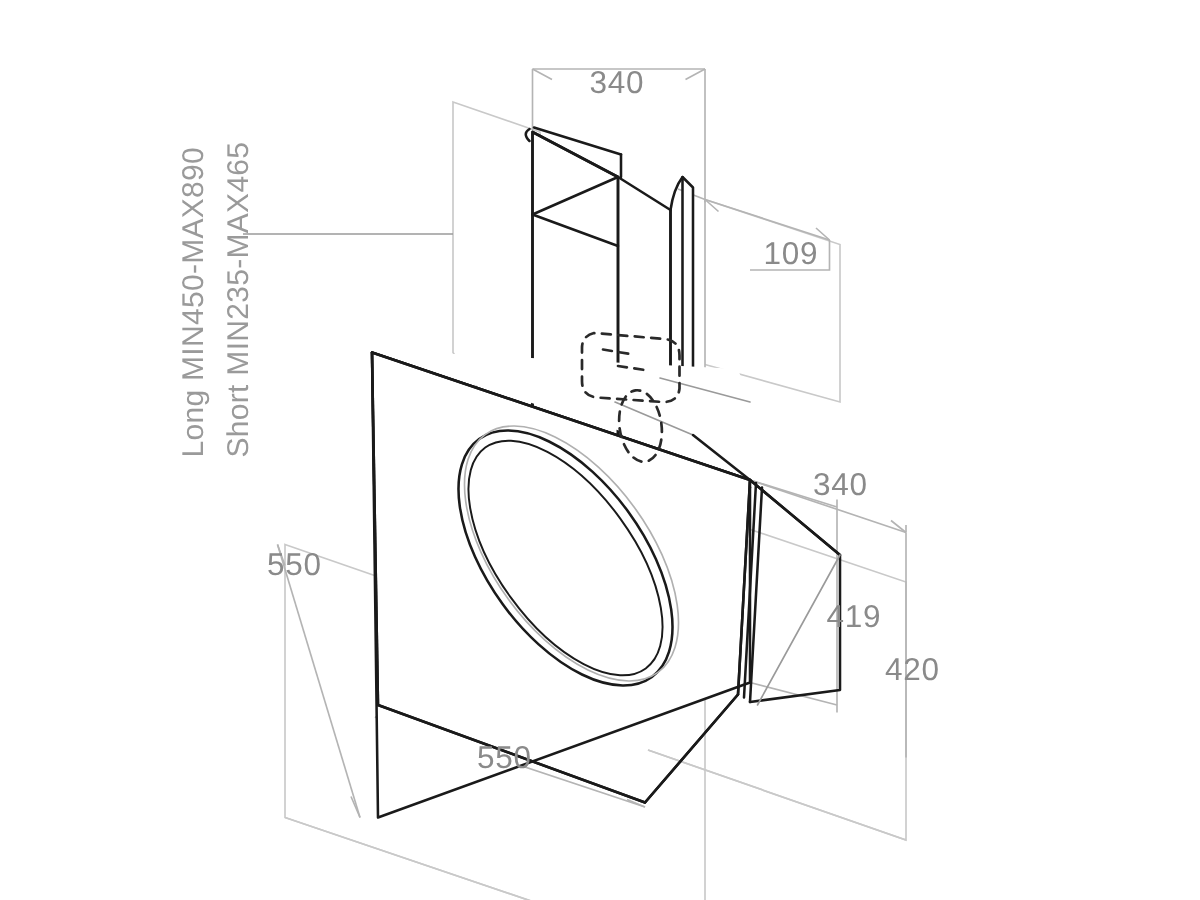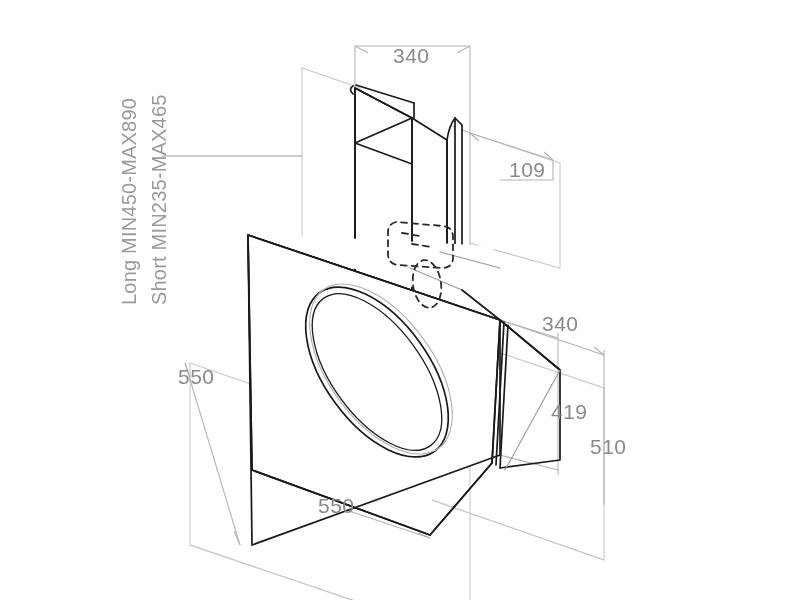--- a/index.html
+++ b/index.html
@@ -157,21 +157,21 @@
   </svg>
 
   <div class="dimtext" style="left:393px;top:44px;">340</div>
 
   <div class="dimtext" style="left:509px;top:158px;">109</div>
 
   <div class="dimtext" style="left:542px;top:312px;">340</div>
 
   <div class="dimtext" style="left:551px;top:400px;">419</div>
 
-  <div class="dimtext" style="left:590px;top:435px;">510</div>
+  <div class="dimtext" style="left:590px;top:435px;">420</div>
 
   <div class="dimtext" style="left:178px;top:365px;">550</div>
 
   <div class="dimtext" style="left:318px;top:494px;">550</div>
 
   <div class="vtext" style="left:118px;top:305px;">Long MIN450-MAX890</div>
 
   <div class="vtext" style="left:148px;top:305px;">Short MIN235-MAX465</div>
 
 </div>

